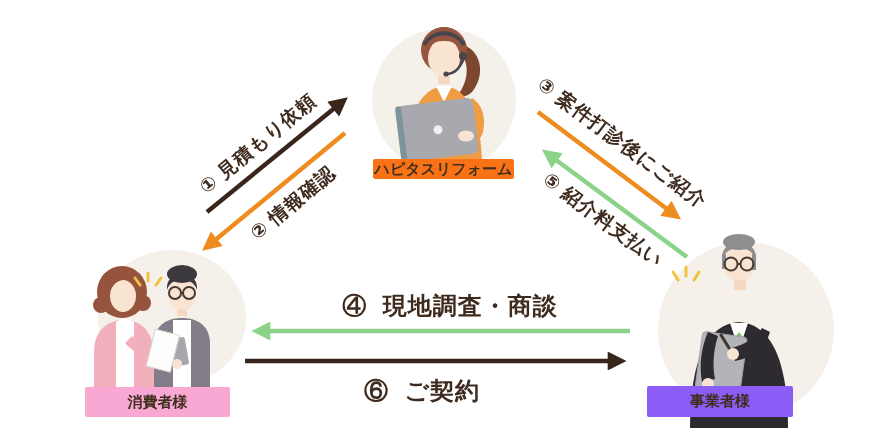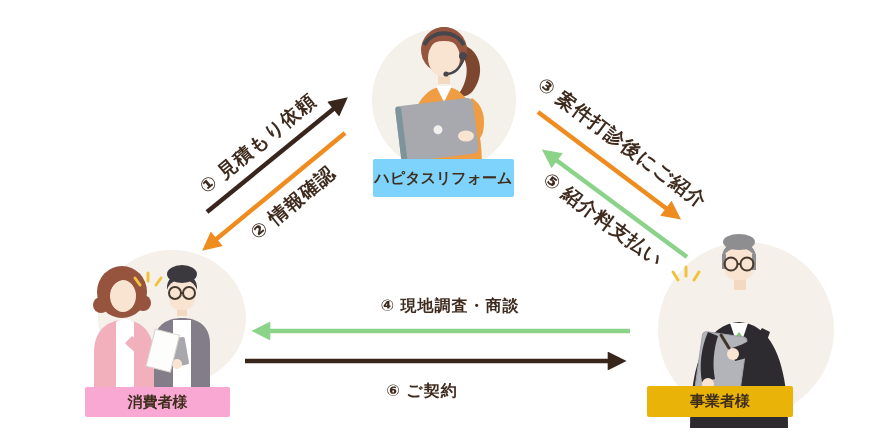--- a/index.html
+++ b/index.html
@@ -14,32 +14,32 @@
   .figure{position:absolute;z-index:2;}
   .flow-label{
     position:absolute;z-index:3;
     transform:translate(-50%,-50%);
     white-space:nowrap;
     font-weight:700;
     color:#3e2b1e;
     letter-spacing:1px;
   }
   .flow-diag{font-size:19px;}
-  .flow-horiz{font-size:16px;}
+  .flow-horiz{font-size:24px;font-family:Liberation Mono, monospace;}
   .rot-up{transform:translate(-50%,-50%) rotate(-39.5deg);}
   .rot-down{transform:translate(-50%,-50%) rotate(36.5deg);}
   .entity-label{
     position:absolute;z-index:4;
     display:flex;align-items:center;justify-content:center;
     font-weight:700;font-size:15px;color:#3f2e1d;
     border-radius:2px;
   }
-  .entity-hapitas{left:373px;top:159px;width:141px;height:38px;background:#7dd3fc;}
+  .entity-hapitas{left:373px;top:159px;width:141px;height:20px;background:#f97316;}
   .entity-consumer{left:85px;top:387px;width:145px;height:30px;background:#f9a8d4;}
-  .entity-business{left:647px;top:386px;width:146px;height:31px;background:#eab308;}
+  .entity-business{left:647px;top:386px;width:146px;height:31px;background:#8b5cf6;}
   .lbl-f1{left:258px;top:144px;}
   .lbl-f2{left:293px;top:203px;}
   .lbl-f3{left:622px;top:143px;}
   .lbl-f5{left:603px;top:220px;}
   .lbl-f4{left:450px;top:306px;}
   .lbl-f6{left:422px;top:391px;}
 </style>
 </head>
 <body>
 

